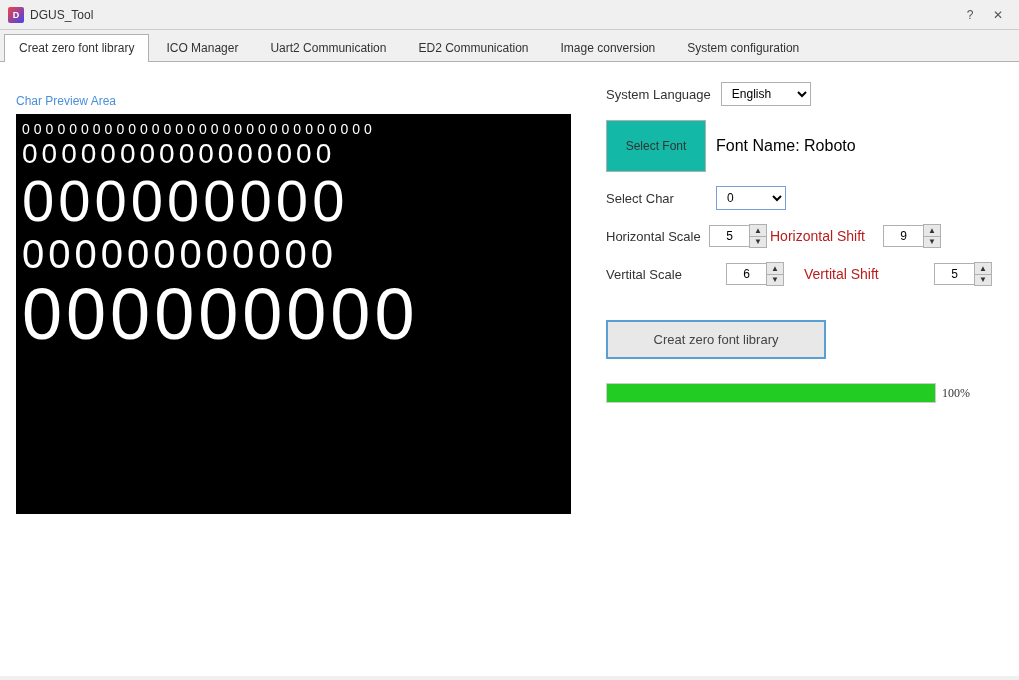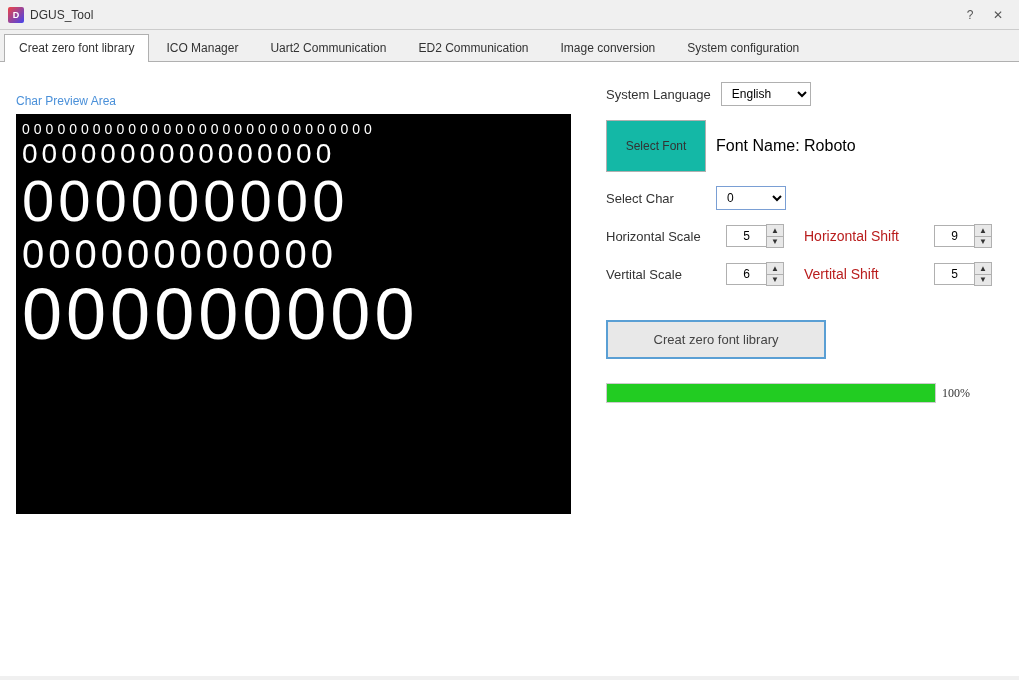--- a/index.html
+++ b/index.html
@@ -442,21 +442,21 @@
         <option value="3">3</option>
         <option value="4">4</option>
         <option value="5">5</option>
         <option value="6">6</option>
         <option value="7">7</option>
         <option value="8">8</option>
         <option value="9">9</option>
       </select>
     </div>
 
-    <div class="row" style="gap:20px;">
+    <div class="row" style="gap:3px;">
       <span class="label">Horizontal Scale</span>
       <div class="spinbox-group">
         <input type="text" class="spinbox-input" value="5" style="">
         <div class="spinbox-btns">
           <button class="spinbox-btn">▲</button>
           <button class="spinbox-btn">▼</button>
         </div>
       </div>
       <span class="label-right">Horizontal Shift</span>
       <div class="spinbox-group">

